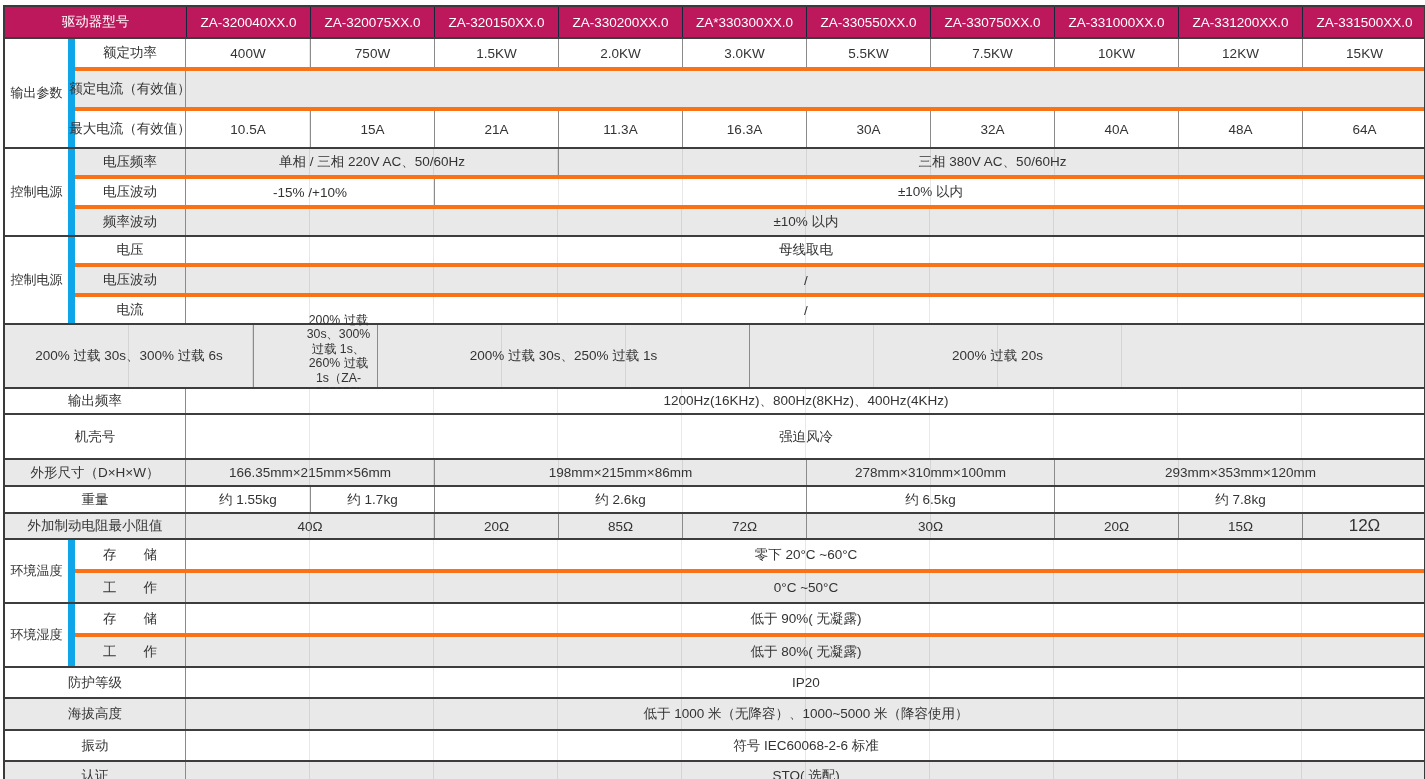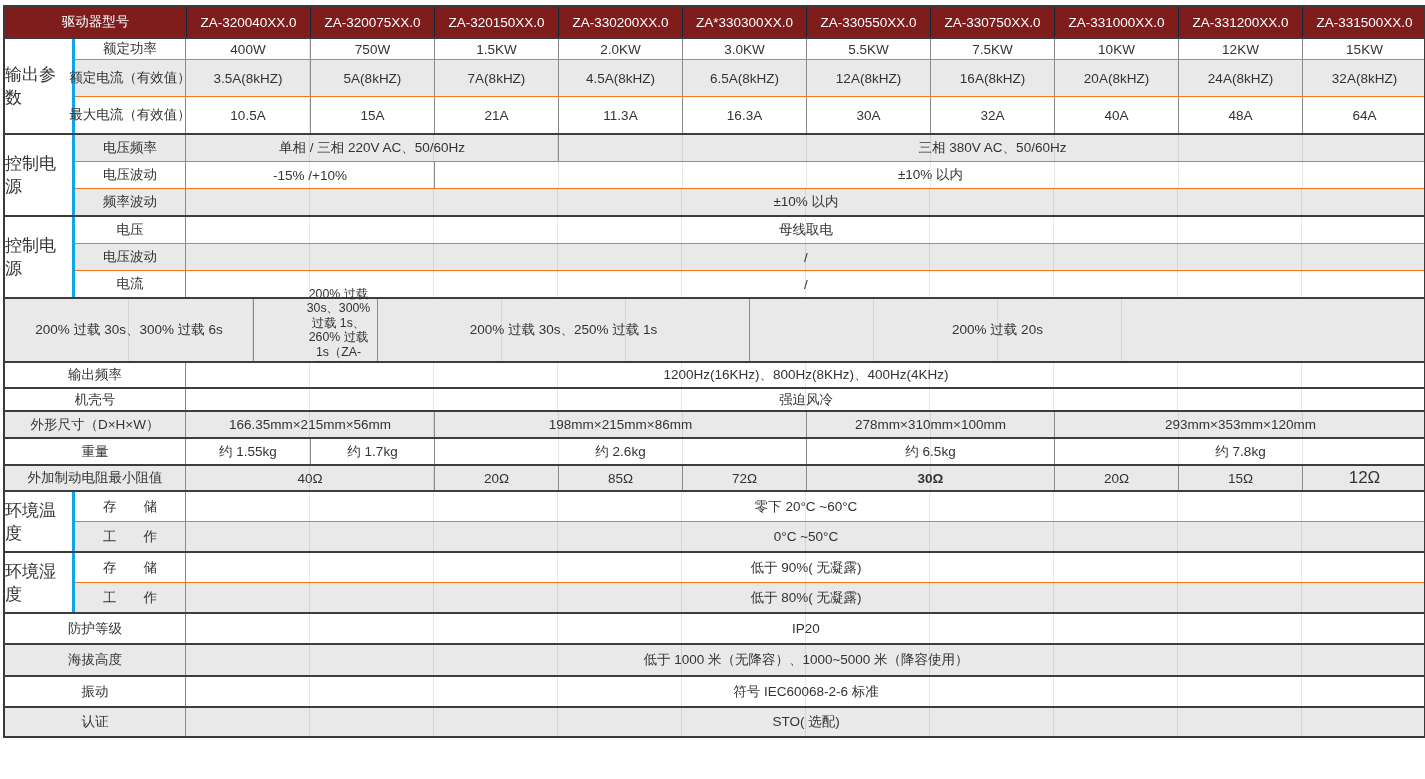--- a/index.html
+++ b/index.html
@@ -9,39 +9,39 @@
     font-family:"Liberation Sans",sans-serif;
     color:#333333;
     -webkit-font-smoothing:antialiased;
   }
   .table{
     width:1419px;
     border:2px solid #3a3a3a;
     background:#ffffff;
   }
   
-  .header-row{display:flex;height:30px;background:#7f1d1d;}
+  .header-row{display:flex;height:30px;background:#be185d;}
   .hcell{
     width:124px;box-sizing:border-box;flex:0 0 auto;
     display:flex;align-items:center;justify-content:center;
     color:#ffffff;font-size:13.5px;
     border-left:1px solid #14273d;
   }
   .hcell.first{width:181px;border-left:none;}
   
   .group{display:flex;border-top:2px solid #3d3d3d;}
   .glabel{
     width:70px;flex:0 0 auto;box-sizing:border-box;
     display:flex;align-items:center;justify-content:center;
-    background:#ffffff;font-size:17px;
-    border-right:3px solid #0ea5e9;
+    background:#ffffff;font-size:13px;
+    border-right:7px solid #0ea5e9;
   }
   .grows{flex:1;min-width:0;}
   .row{display:flex;}
-  .row + .row{border-top:1px solid #f97316;}
+  .row + .row{border-top:4px solid #f97316;}
   .row.gray{background:#e9e9e9;}
   .row.white{background:#ffffff;}
   .sublabel{
     width:111px;flex:0 0 auto;box-sizing:border-box;
     display:flex;align-items:center;justify-content:center;
     font-size:13.5px;border-right:1px solid #8b8b8b;
     white-space:pre;
   }
   .fulllabel{
     width:181px;flex:0 0 auto;box-sizing:border-box;
@@ -75,49 +75,37 @@
       <div class="hcell">ZA-330550XX.0</div>
       <div class="hcell">ZA-330750XX.0</div>
       <div class="hcell">ZA-331000XX.0</div>
       <div class="hcell">ZA-331200XX.0</div>
       <div class="hcell">ZA-331500XX.0</div>
     </div>
   <div id="groups-host">
       <div class="group">
         <div class="glabel">输出参数</div>
         <div class="grows">
-          <div class="row white" style="height: 20px;">
+          <div class="row white" style="height: 28px;">
             <div class="sublabel">额定功率</div>
             <div class="cells">
               <div class="cell" style="width: 124px;">400W</div>
               <div class="cell" style="width: 124px;">750W</div>
               <div class="cell" style="width: 124px;">1.5KW</div>
               <div class="cell" style="width: 124px;">2.0KW</div>
               <div class="cell" style="width: 124px;">3.0KW</div>
               <div class="cell" style="width: 124px;">5.5KW</div>
               <div class="cell" style="width: 124px;">7.5KW</div>
               <div class="cell" style="width: 124px;">10KW</div>
               <div class="cell" style="width: 124px;">12KW</div>
               <div class="cell" style="width: 124px;">15KW</div>
             </div>
           </div>
           <div class="row gray" style="height: 36px;">
             <div class="sublabel">额定电流（有效值）</div>
-            <div class="cells">
-              <div class="cell" style="width: 124px;">3.5A(8kHZ)</div>
-              <div class="cell" style="width: 124px;">5A(8kHZ)</div>
-              <div class="cell" style="width: 124px;">7A(8kHZ)</div>
-              <div class="cell" style="width: 124px;">4.5A(8kHZ)</div>
-              <div class="cell" style="width: 124px;">6.5A(8kHZ)</div>
-              <div class="cell" style="width: 124px;">12A(8kHZ)</div>
-              <div class="cell" style="width: 124px;">16A(8kHZ)</div>
-              <div class="cell" style="width: 124px;">20A(8kHZ)</div>
-              <div class="cell" style="width: 124px;">24A(8kHZ)</div>
-              <div class="cell" style="width: 124px;">32A(8kHZ)</div>
-            </div>
           </div>
           <div class="row white" style="height: 36px;">
             <div class="sublabel">最大电流（有效值）</div>
             <div class="cells">
               <div class="cell" style="width: 124px;">10.5A</div>
               <div class="cell" style="width: 124px;">15A</div>
               <div class="cell" style="width: 124px;">21A</div>
               <div class="cell" style="width: 124px;">11.3A</div>
               <div class="cell" style="width: 124px;">16.3A</div>
               <div class="cell" style="width: 124px;">30A</div>
@@ -194,21 +182,21 @@
           <div class="row white" style="height: 24px;">
             <div class="fulllabel">输出频率</div>
             <div class="cells">
               <div class="cell" style="width: 1240px;">1200Hz(16KHz)、800Hz(8KHz)、400Hz(4KHz)</div>
             </div>
           </div>
         </div>
       </div>
       <div class="group">
         <div class="grows">
-          <div class="row white" style="height: 21px; justify-content: flex-end;">
+          <div class="row white" style="height: 43px; justify-content: flex-end;">
             <div class="fulllabel">机壳号</div>
             <div class="cells">
               <div class="cell" style="width: 1240px;">强迫风冷</div>
             </div>
           </div>
         </div>
       </div>
       <div class="group">
         <div class="grows">
           <div class="row gray" style="height: 25px;">
@@ -238,21 +226,21 @@
       </div>
       <div class="group">
         <div class="grows">
           <div class="row gray" style="height: 24px;">
             <div class="fulllabel">外加制动电阻最小阻值</div>
             <div class="cells">
               <div class="cell" style="width: 248px;">40Ω</div>
               <div class="cell" style="width: 124px;">20Ω</div>
               <div class="cell" style="width: 124px;">85Ω</div>
               <div class="cell" style="width: 124px;">72Ω</div>
-              <div class="cell" style="width: 248px; font-weight: bold;">30Ω</div>
+              <div class="cell" style="width: 248px;">30Ω</div>
               <div class="cell" style="width: 124px;">20Ω</div>
               <div class="cell" style="width: 124px;">15Ω</div>
               <div class="cell big" style="width: 124px;">12Ω</div>
             </div>
           </div>
         </div>
       </div>
       <div class="group">
         <div class="glabel">环境温度</div>
         <div class="grows">

